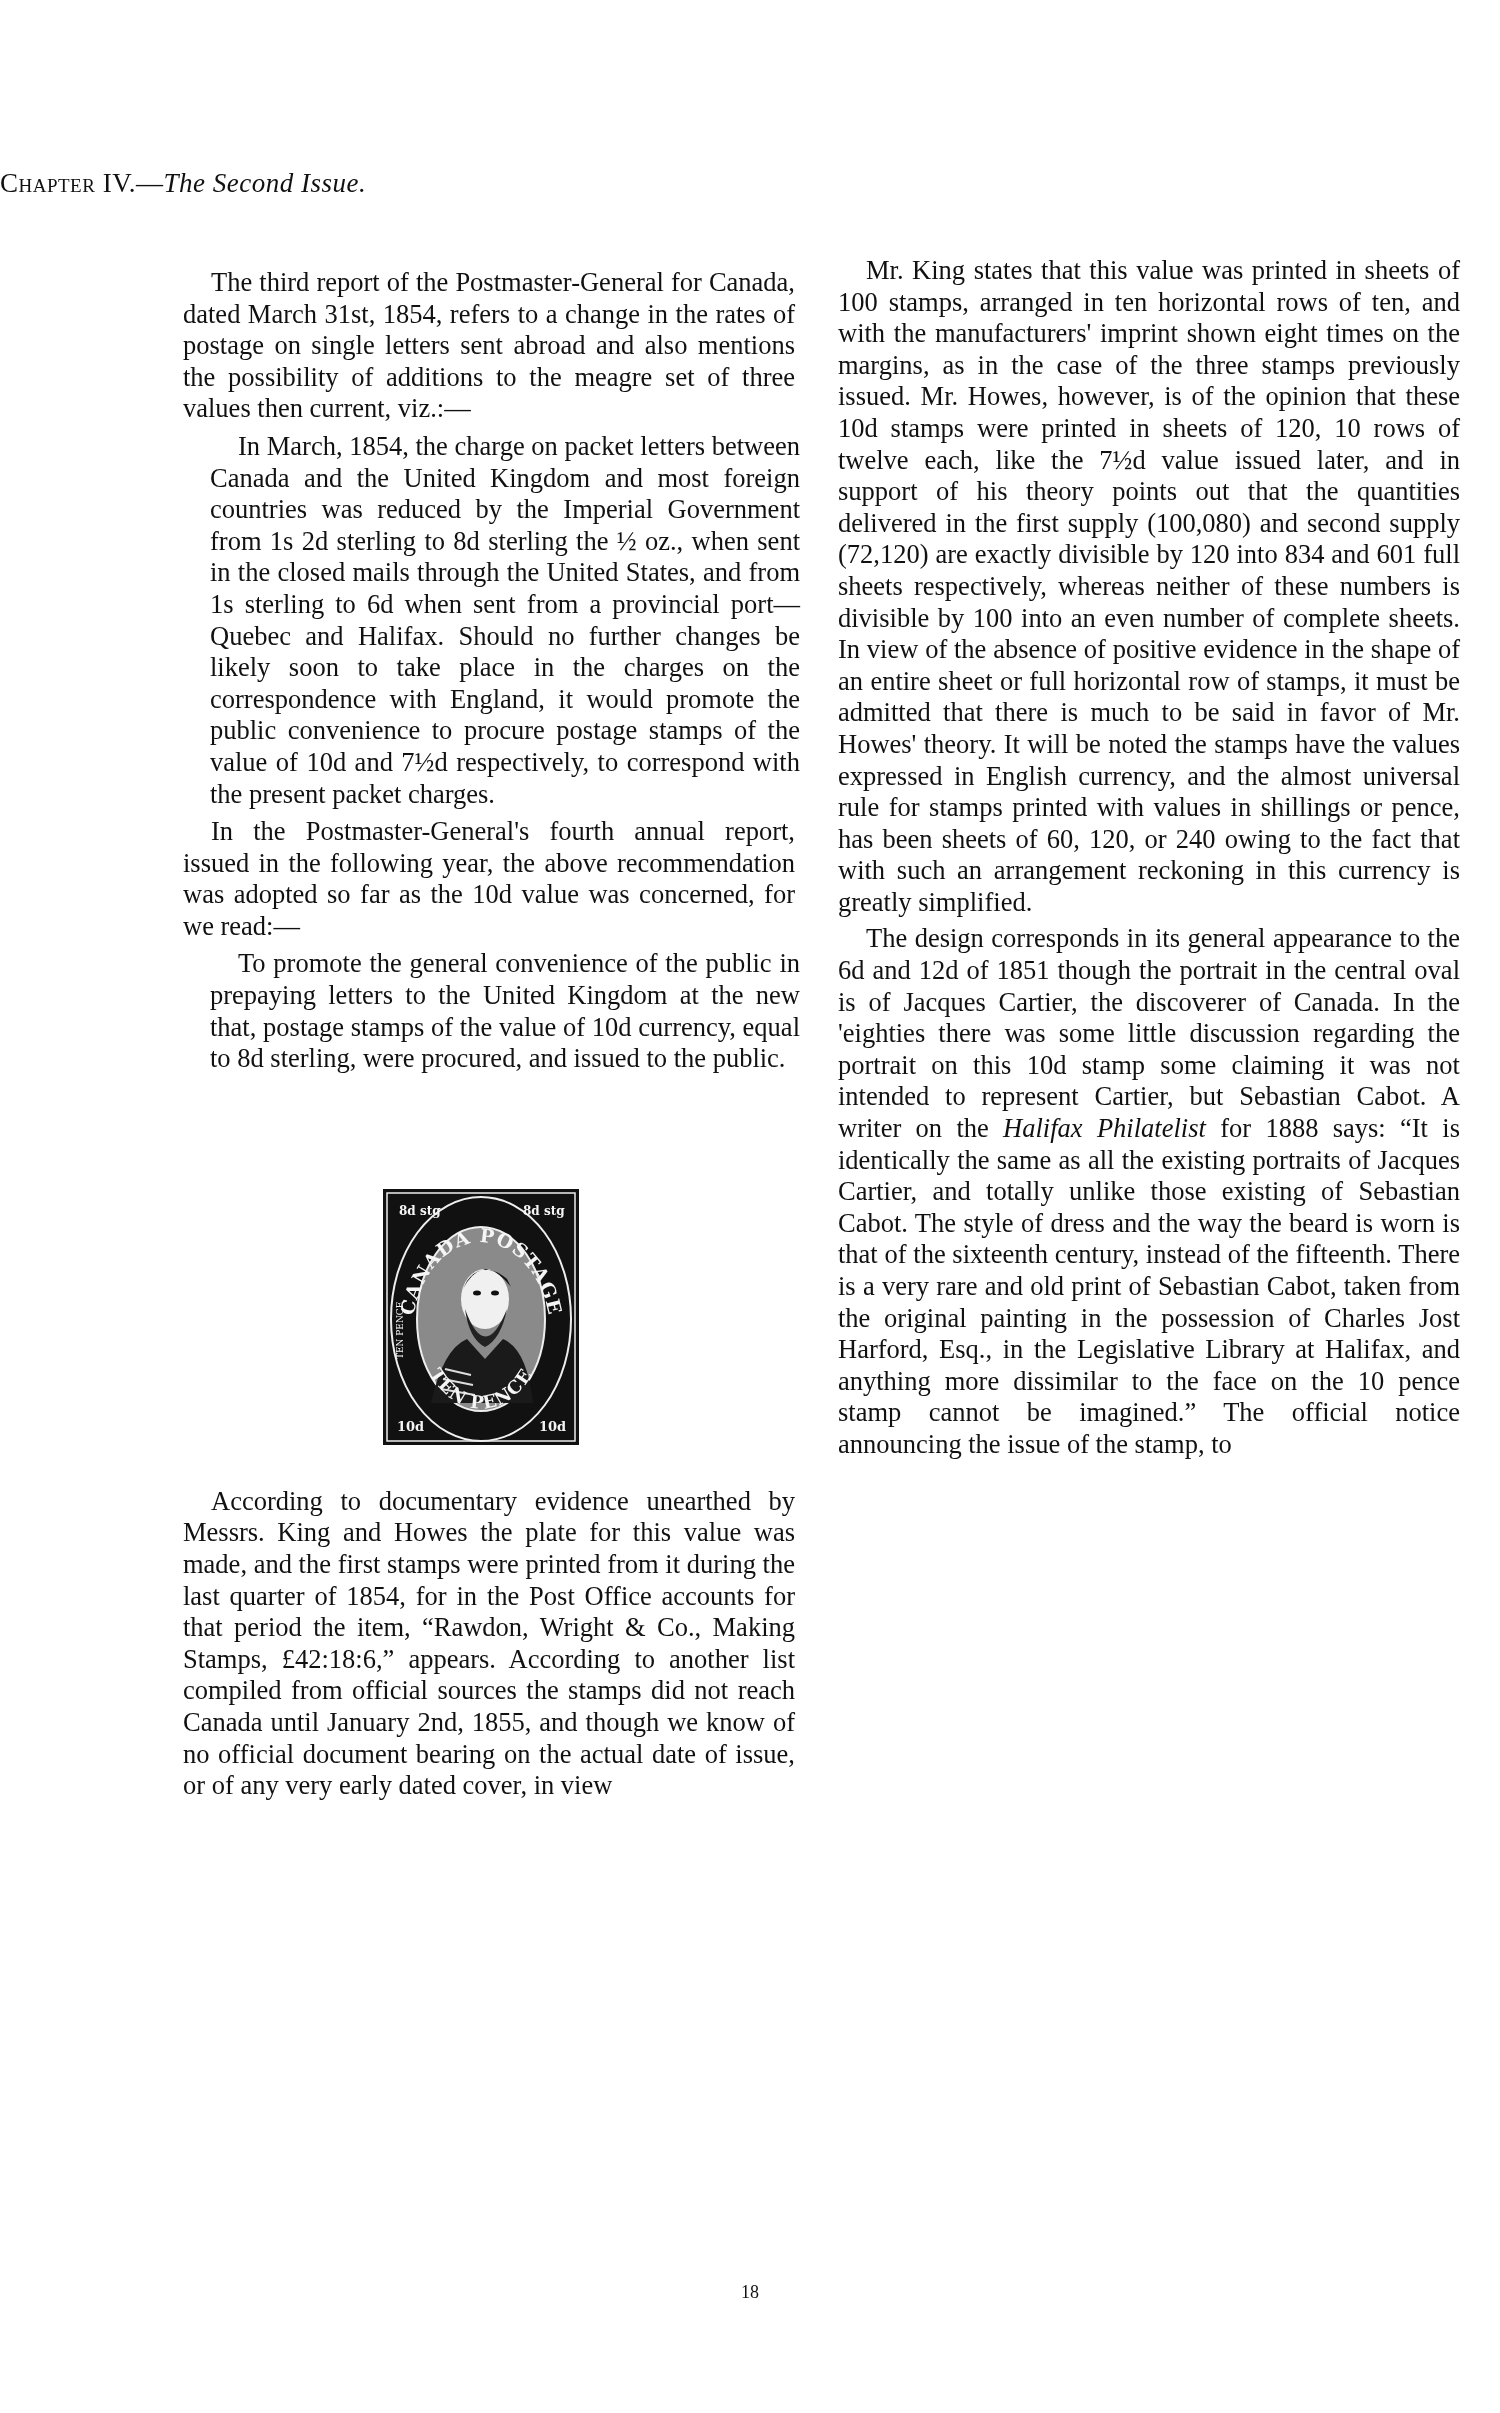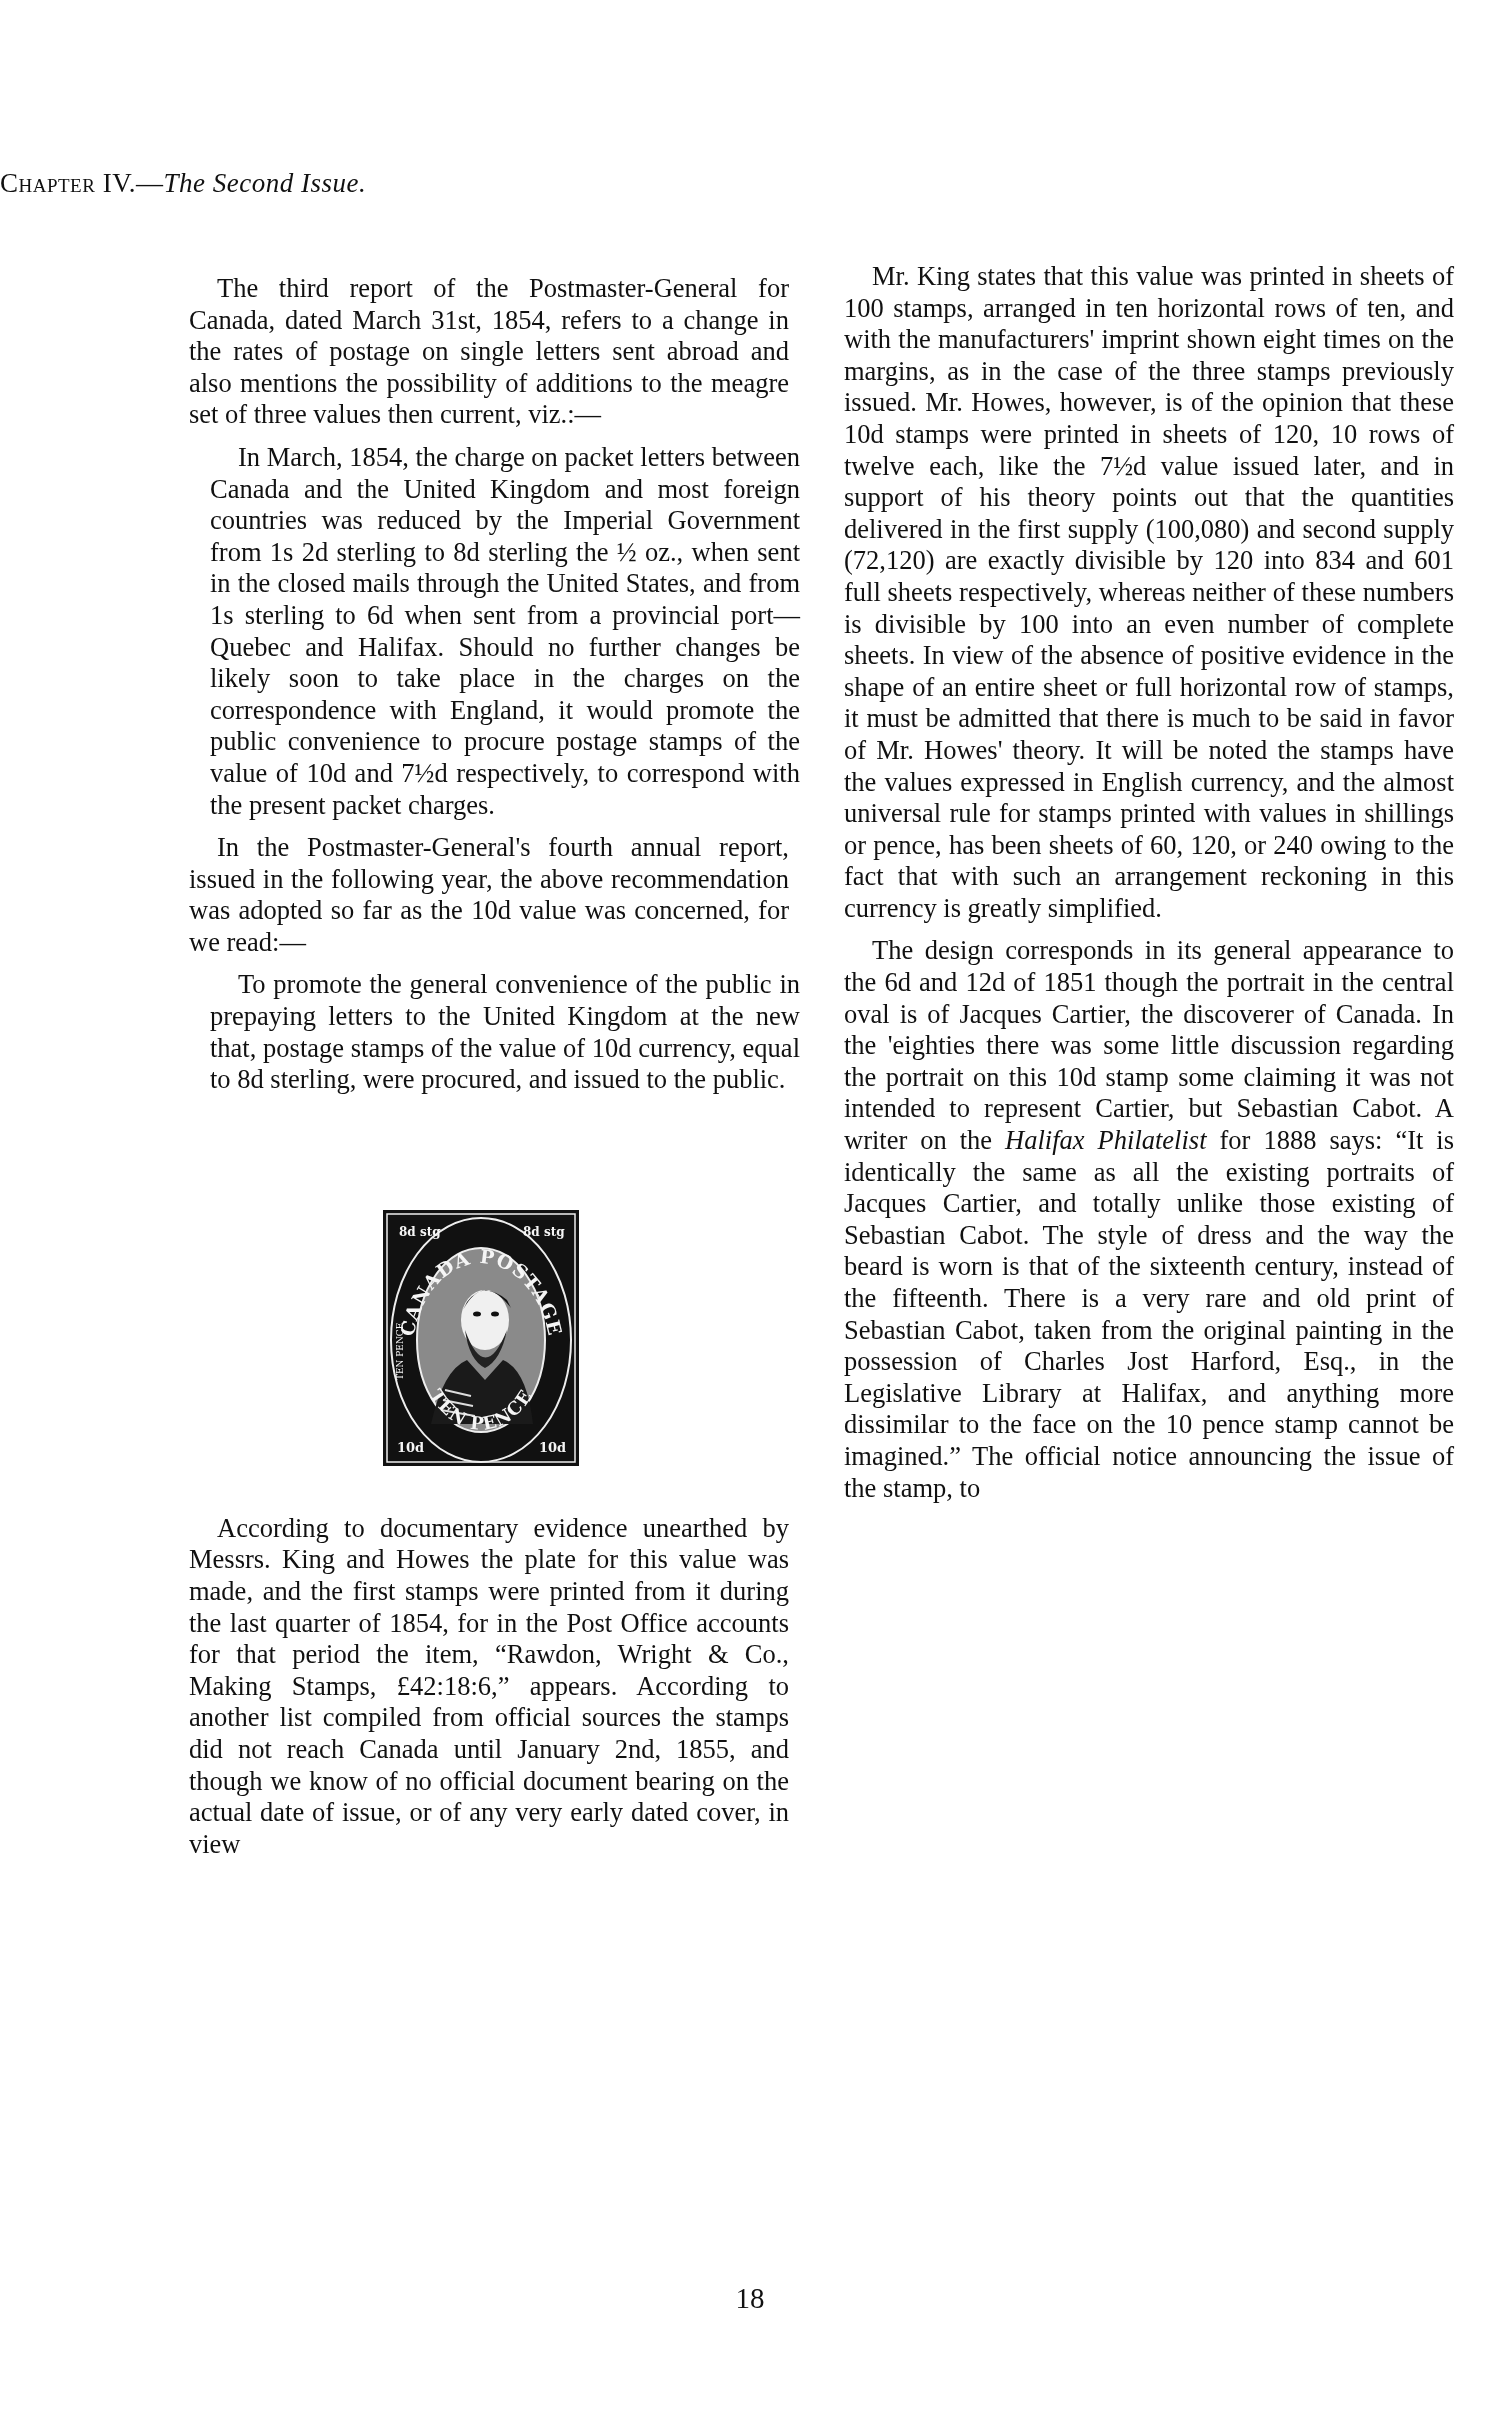--- a/index.html
+++ b/index.html
@@ -6,27 +6,27 @@
   body { width: 1500px; height: 2413px; position: relative; overflow: hidden;
          font-family: "Liberation Serif", "DejaVu Serif", serif; color: #111111; }
   .running-head { position: absolute; top: 168px; left: 0; width: 1500px; 
                   font-size: 27px; letter-spacing: 0.5px; }
   .running-head .sc { font-variant: small-caps; }
   .running-head .it { font-style: italic; }
   .col { position: absolute; top: 262px; font-size: 26.5px; line-height: 31.6px;
          text-align: justify; hyphens: manual; }
   .col-left { left: 178px; width: 622px; }
   .col-right { left: 833px; width: 632px; top: 250px; }
-  .col p { margin: 11px; }
+  .col p { margin: 5px; }
   .indent { text-indent: 28px; }
   .quote { margin: 6px 0 6px 32px !important; text-indent: 28px; }
   .stamp-wrap { position: relative; height: 400px; }
   .stamp { position: absolute; left: 205px; top: 108px; width: 196px; height: 256px; }
   .page-number { position: absolute; top: 2282px; left: 0; width: 1500px; text-align: center;
-                 font-size: 29px; }
+                 font-size: 18px; }
   em { }
 </style>
 </head>
 <body>
 
 <div class="running-head">
   <span class="sc">Chapter IV.</span><span>—</span><span class="it">The Second Issue.</span>
 </div>
 
 <div class="col col-left">

